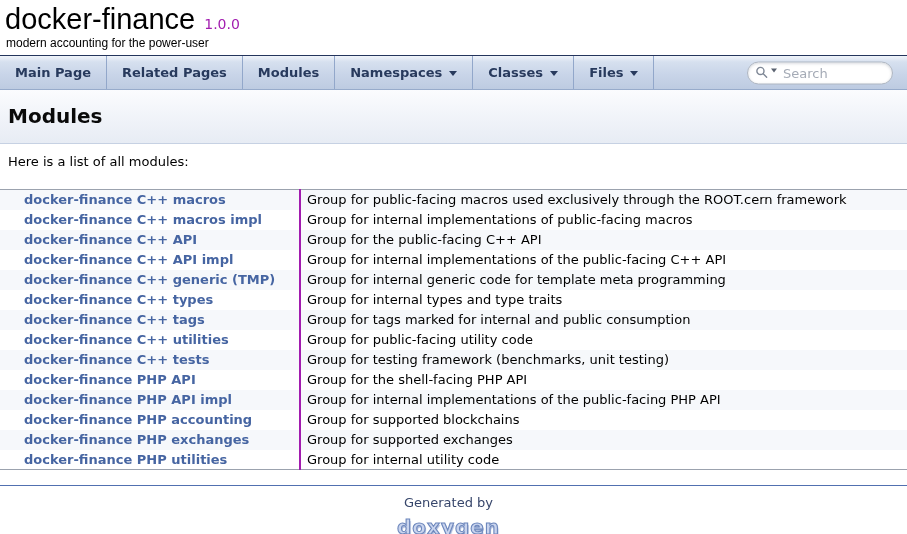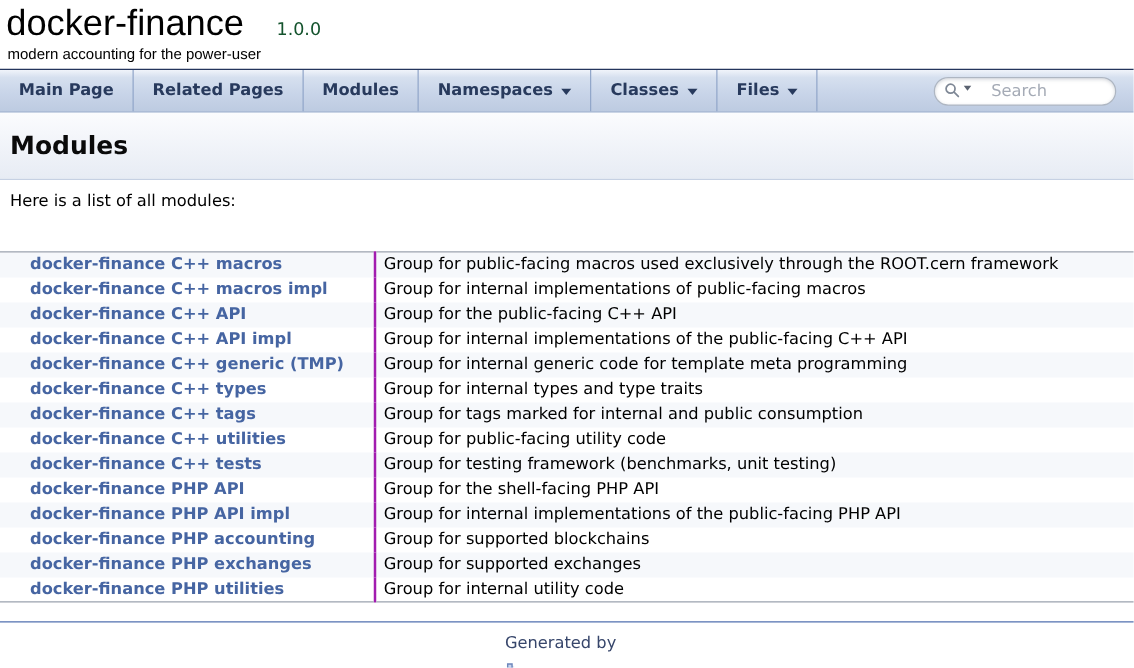--- a/index.html
+++ b/index.html
@@ -10,21 +10,21 @@
     font-size: 13px; color: #000;
     overflow: hidden;
   }
 
   
   #titlearea { padding: 3px 0 2px 5px; }
   .projectname {
     font-family: "Liberation Sans", sans-serif;
     font-size: 29px; line-height: 32px; color: #000;
   }
-  .projectnumber { font-size: 14px; margin-left: 26px; color: #14532d; }
+  .projectnumber { font-size: 14px; margin-left: 9px; color: #a21caf; }
   .projectbrief {
     font-family: "Liberation Sans", sans-serif;
     font-size: 12px; padding: 1px 0 3px 1px; color: #000;
   }
 
   
   .navrow {
     position: relative; height: 35px;
     border-top: 1px solid #24355C;
     border-bottom: 1px solid #97ABCB;
@@ -54,35 +54,35 @@
     display: flex; align-items: center; padding: 0 8px 0 7px;
   }
   .search-mag { display: flex; align-items: center; cursor: pointer; }
   .search-mag-arrow {
     width: 0; height: 0; margin-left: 2px; margin-top: -4px;
     border-left: 3px solid transparent; border-right: 3px solid transparent;
     border-top: 4px solid #5A6270;
   }
   .searchbox input {
     border: none; outline: none; background: transparent;
-    flex: 1; min-width: 0; margin-left: 14px;
+    flex: 1; min-width: 0; margin-left: 4px;
     font-family: "DejaVu Sans", sans-serif; font-size: 13px; color: #444;
   }
   .searchbox input::placeholder { color: #A5ABB6; }
 
   
   .header-band {
     background: linear-gradient(to bottom, #FBFCFE 0%, #EFF2F8 60%, #E7ECF4 100%);
     border-bottom: 1px solid #C6D1E3;
     padding: 14px 8px 15px 8px;
   }
   .page-title { font-size: 20px; font-weight: bold; margin: 0; color: #0A0A0A; }
 
   
-  .intro { margin: 10px 8px 32px 8px; font-size: 13px; }
+  .intro { margin: 10px 8px 20px 8px; font-size: 13px; }
 
   table.directory {
     width: 100%; border-collapse: collapse;
     border-top: 1px solid #9BA2AE;
     border-bottom: 1px solid #9BA2AE;
     font-size: 13px;
   }
   table.directory tr { height: 20px; }
   table.directory tbody tr:nth-of-type(odd) { background: #F6F8FB; }
   td.entry { width: 300px; padding: 0 4px 0 24px; white-space: nowrap; }

